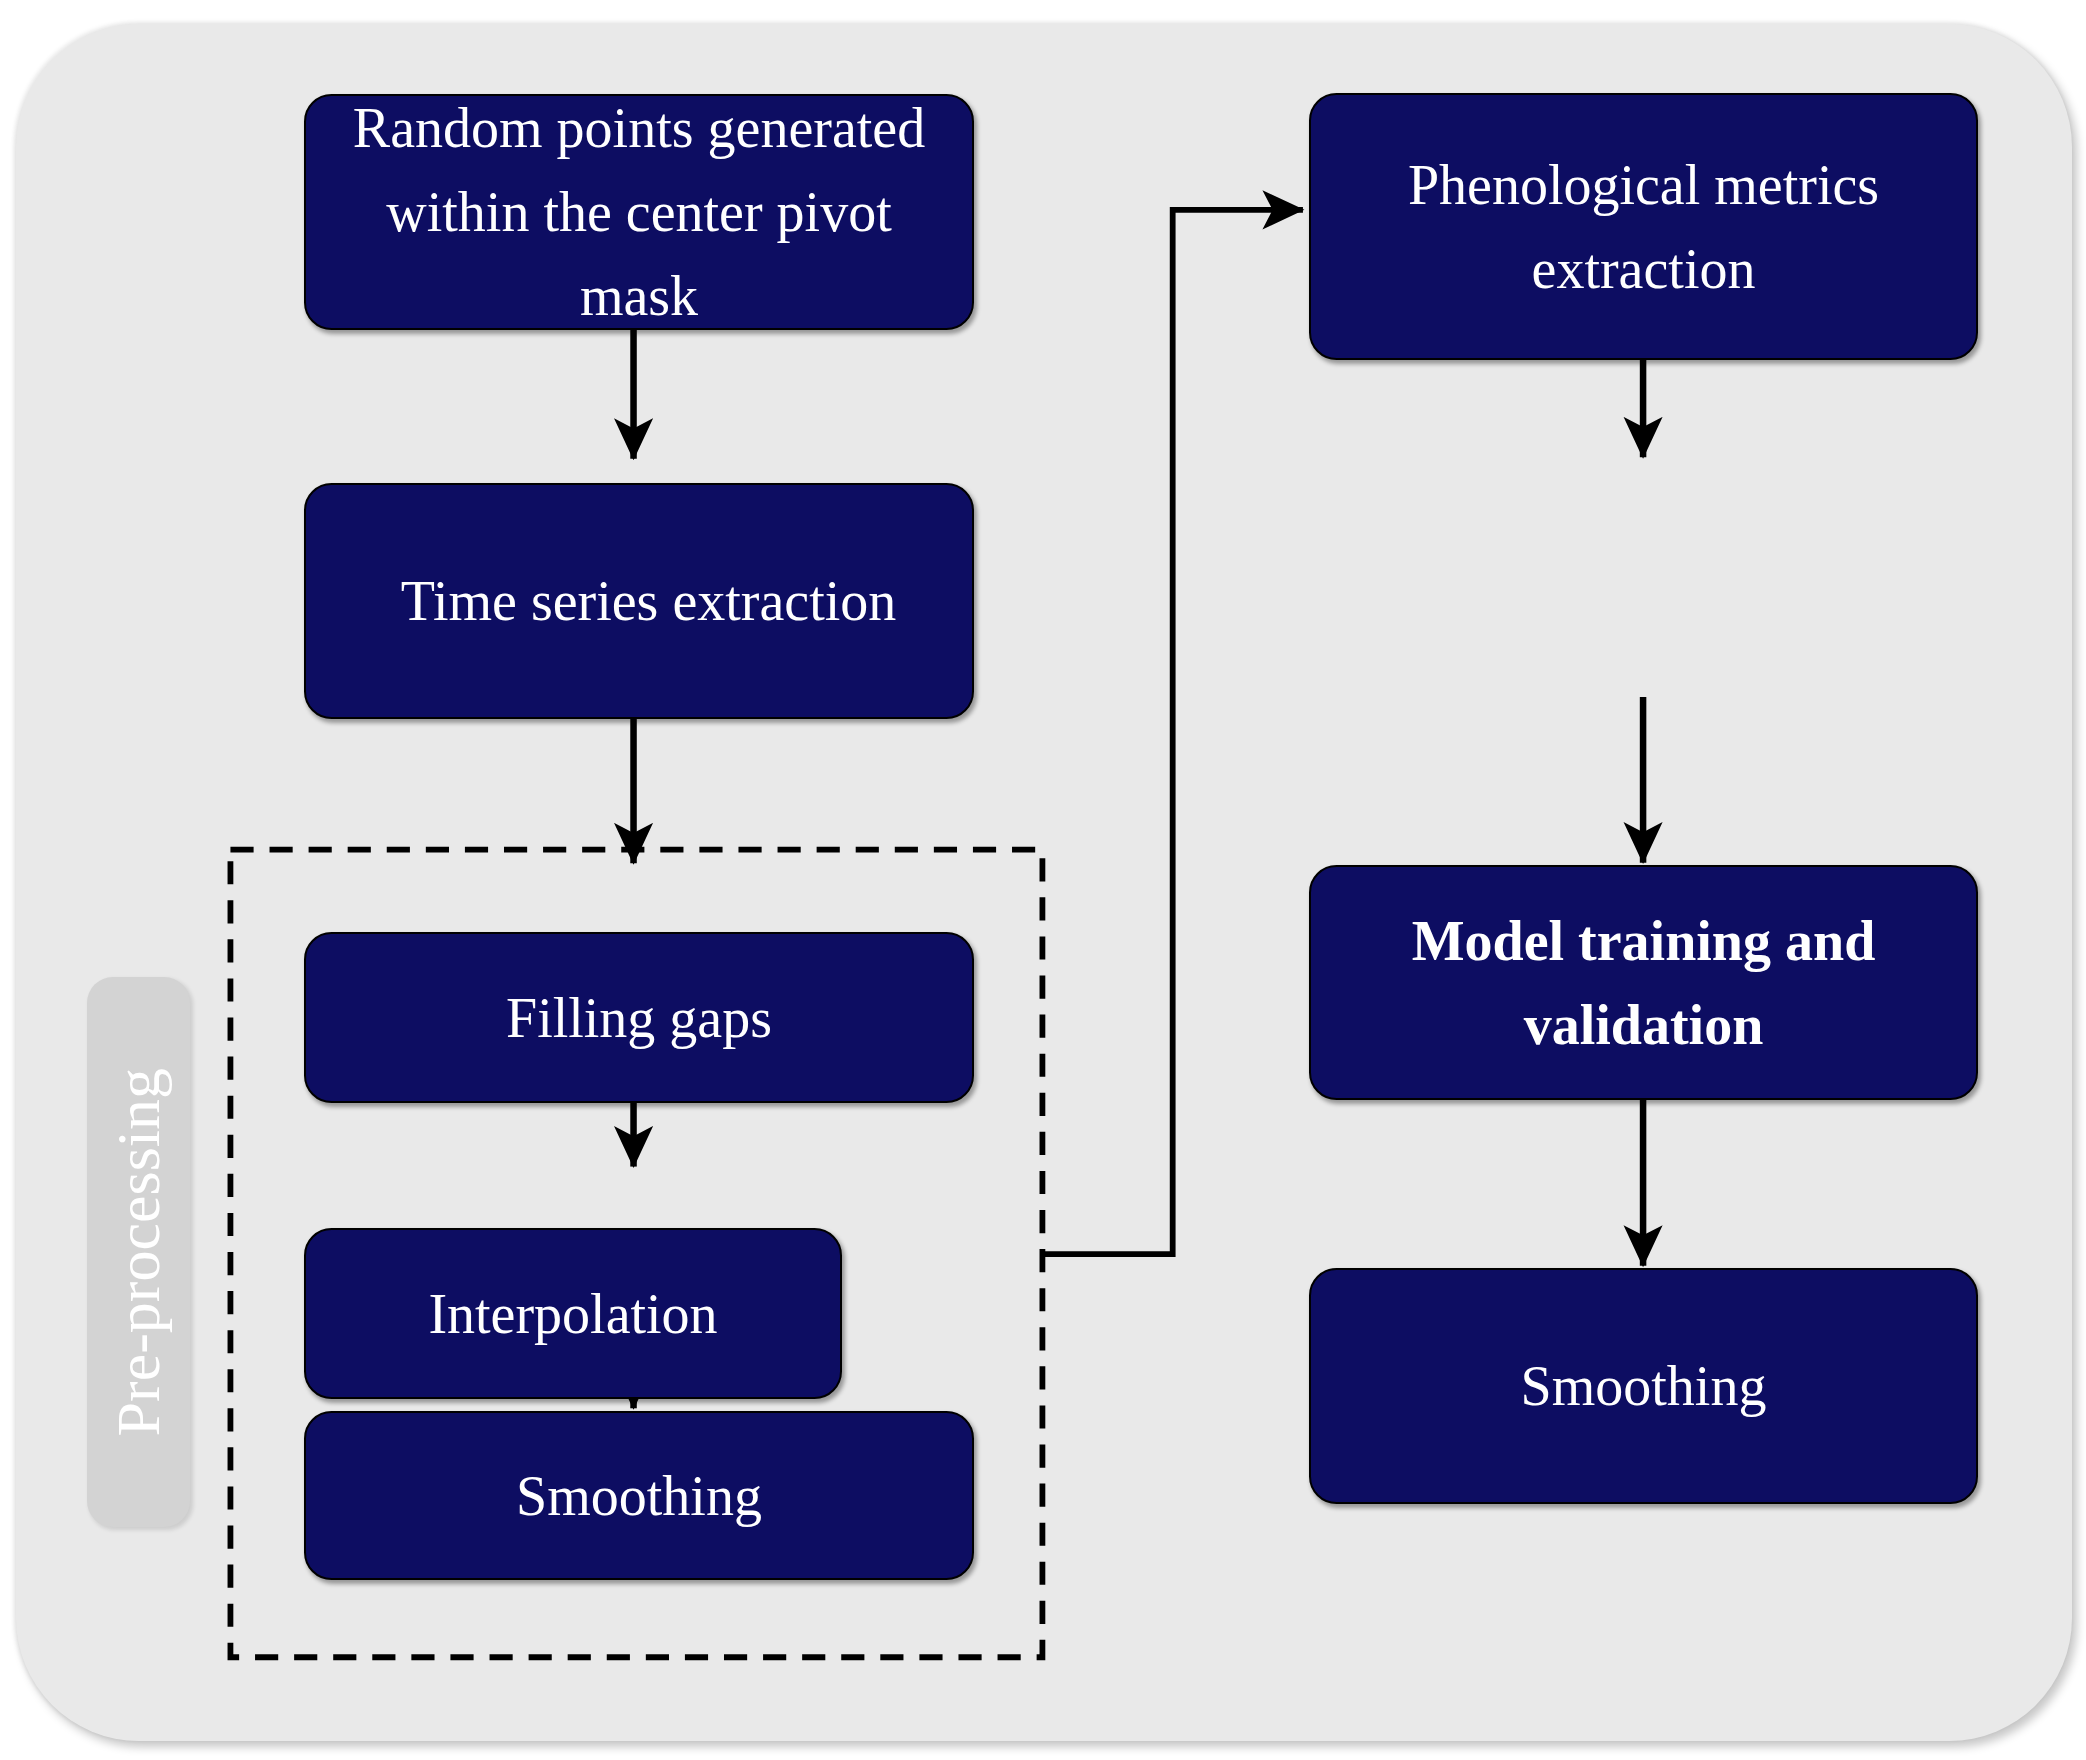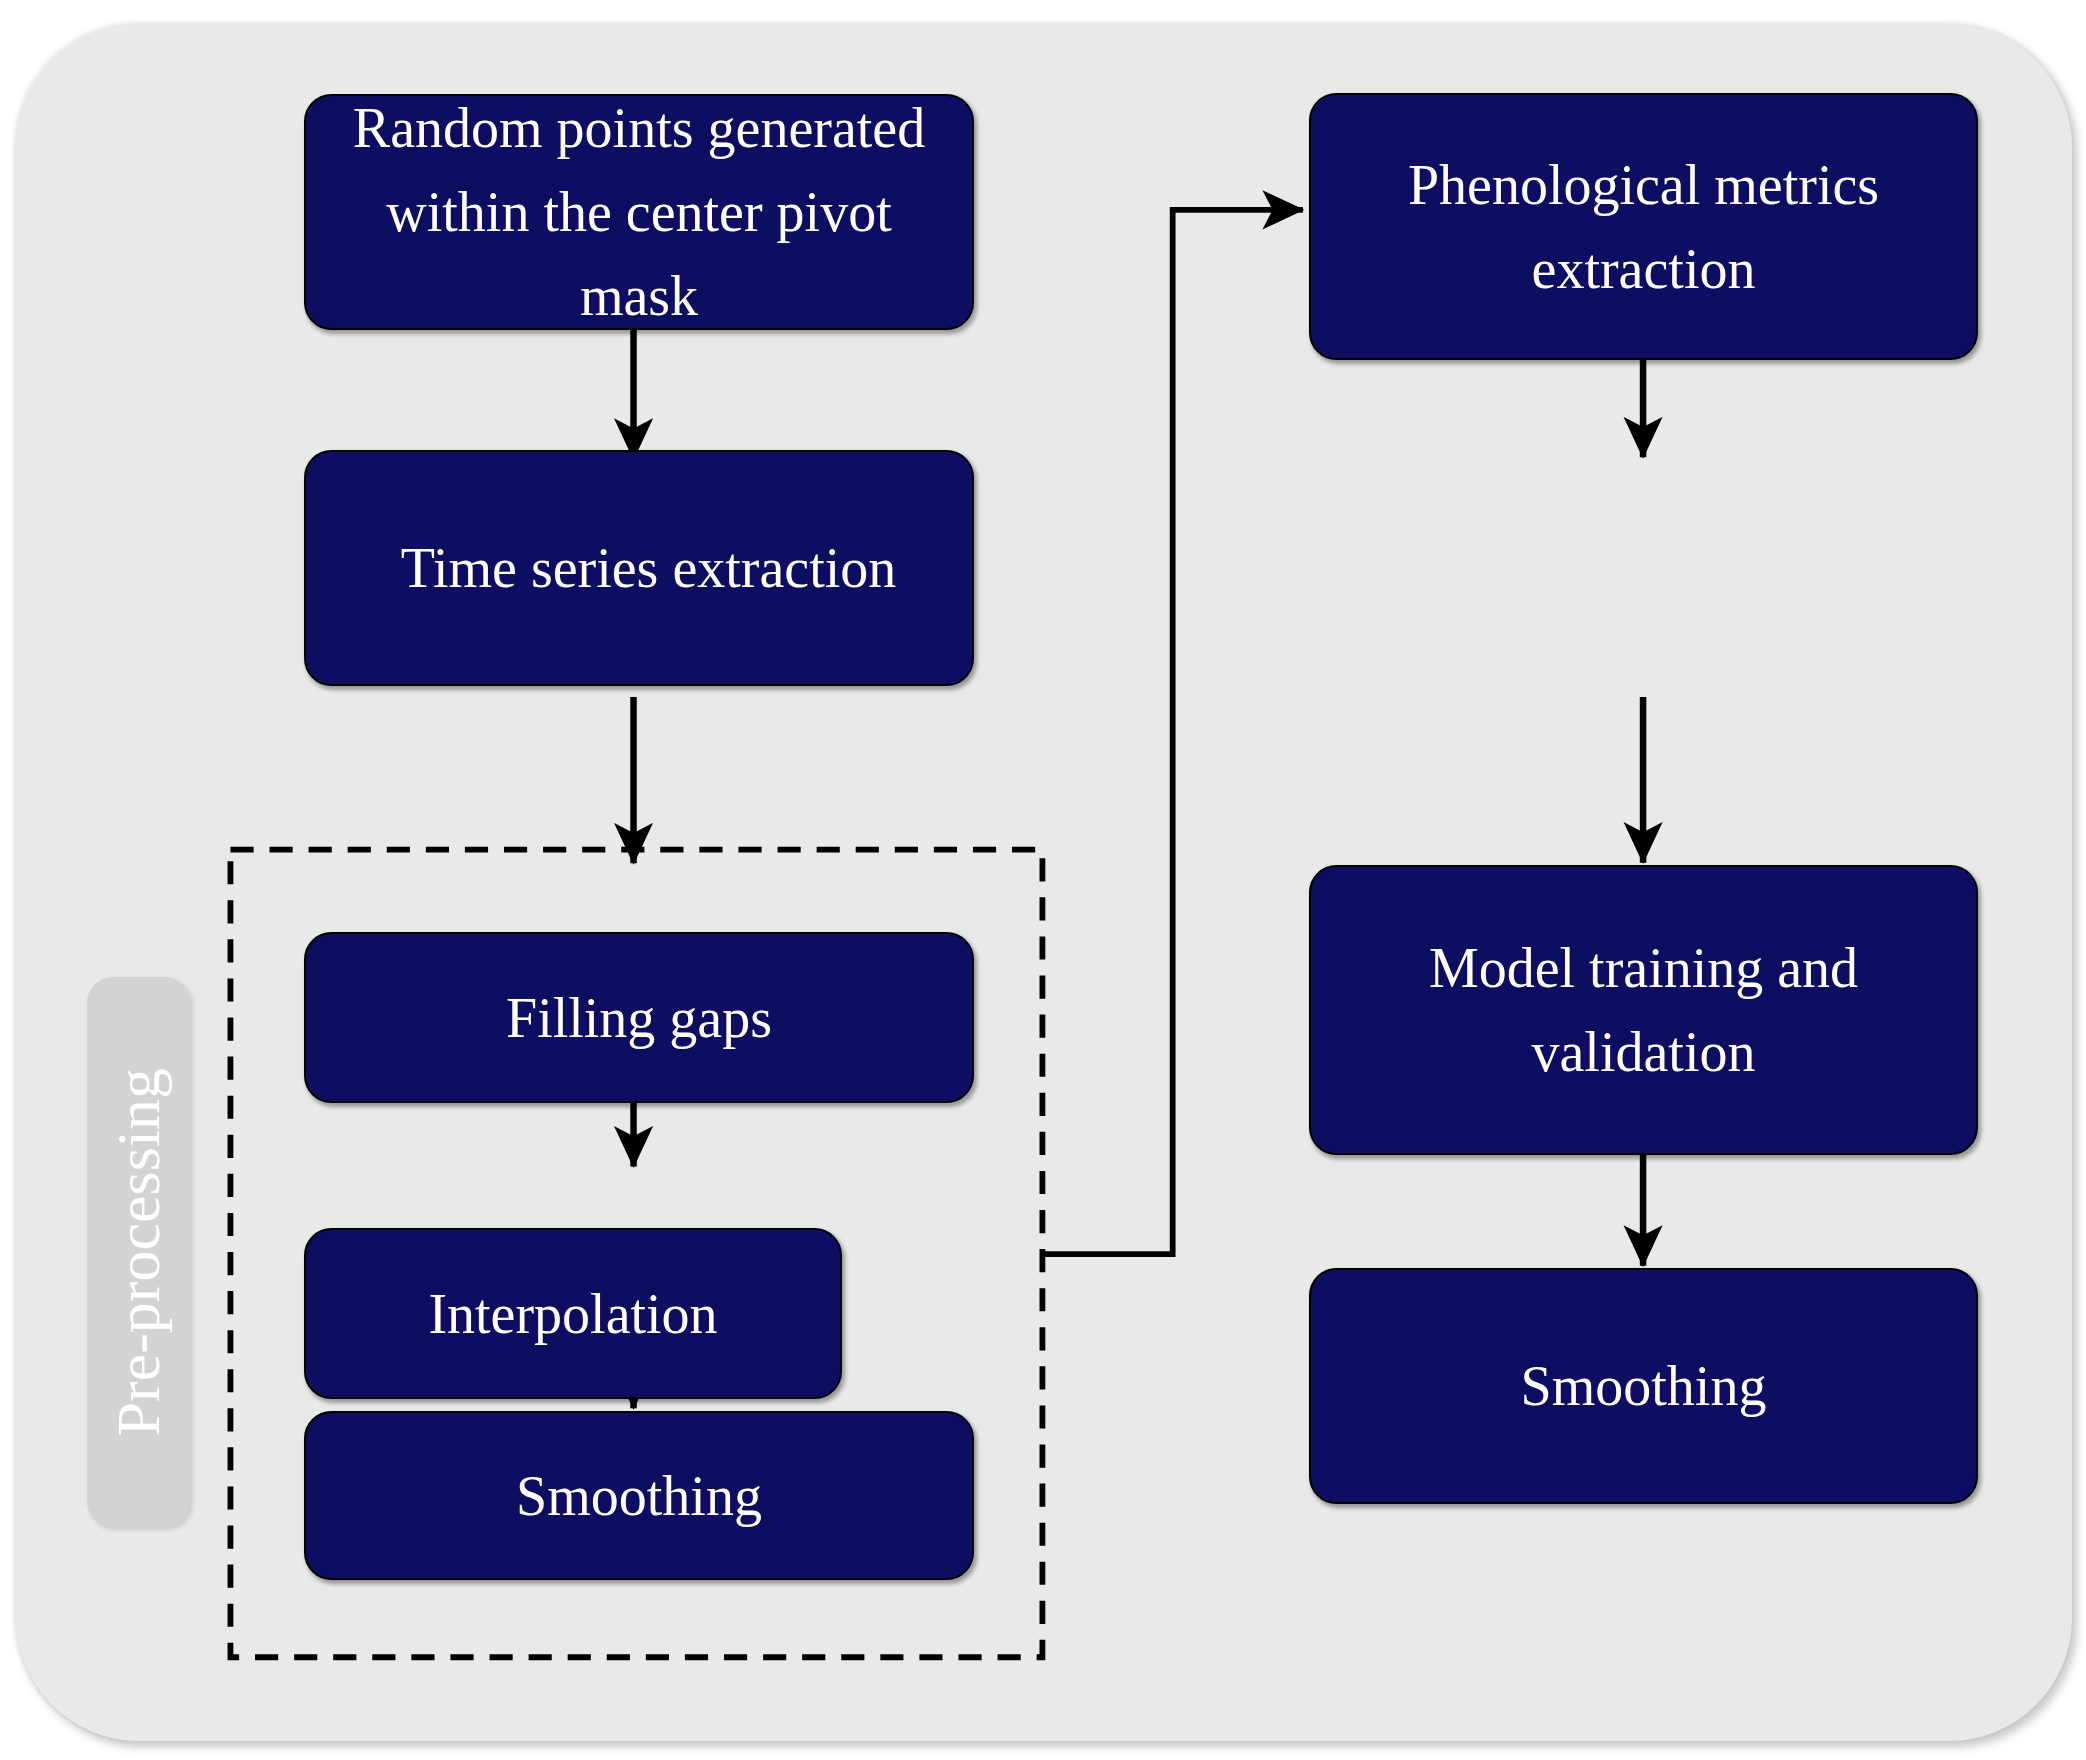--- a/index.html
+++ b/index.html
@@ -60,28 +60,28 @@
     align-items:center;
     justify-content:center;
     text-align:center;
     color:var(--node-text);
     font-size:56px;
     line-height:1.5;
   }
   .node span{display:block;}
   .n1{left:304px; top:94px; width:670px; height:236px;}
   .n1 span{max-width:579px;}
-  .n2{left:304px; top:450px; width:670px; height:236px;padding-left:19px;}
+  .n2{left:304px; top:483px; width:670px; height:236px;padding-left:19px;}
   .n3{left:304px; top:932px; width:670px; height:171px;}
   .n4{left:304px; top:1228px; width:538px; height:171px;}
   .n5{left:304px; top:1411px; width:670px; height:169px;}
   .n6{left:1309px; top:93px; width:669px; height:267px;}
   .n6 span{max-width:478px;}
   .n7{left:1309px; top:460px; width:669px; height:237px;}
-  .n8{left:1309px; top:865px; width:669px; height:290px;}
+  .n8{left:1309px; top:865px; width:669px; height:235px;font-weight:bold;}
   .n9{left:1309px; top:1268px; width:669px; height:236px;}
   .group-label{
     position:absolute;
     left:87px; top:977px;
     width:103px; height:550px;
     background:var(--label-bg);
     border-radius:26px;
     box-shadow:2.2px 2.9px 4.3px rgba(0,0,0,0.12);
     display:flex;
     align-items:center;

